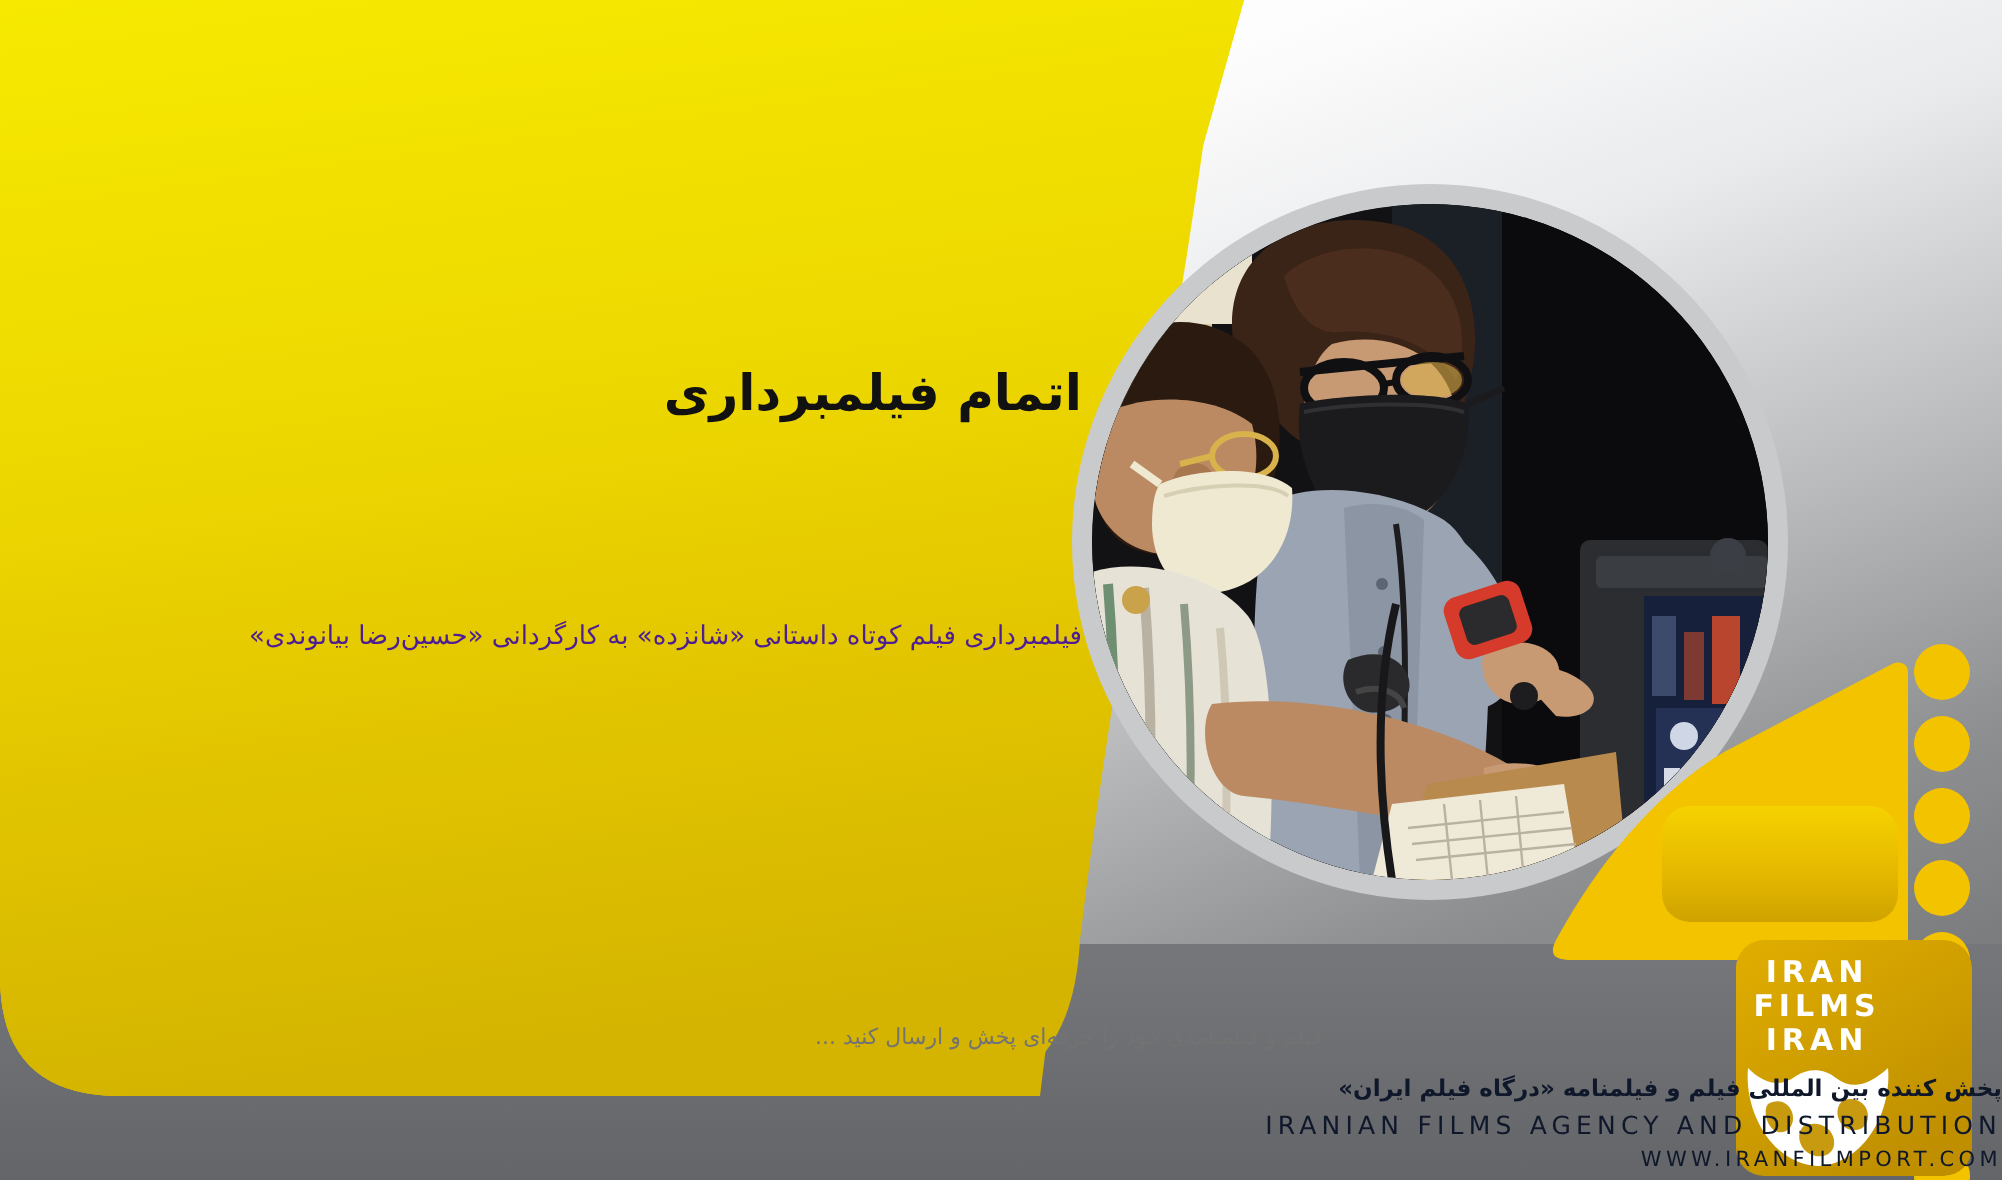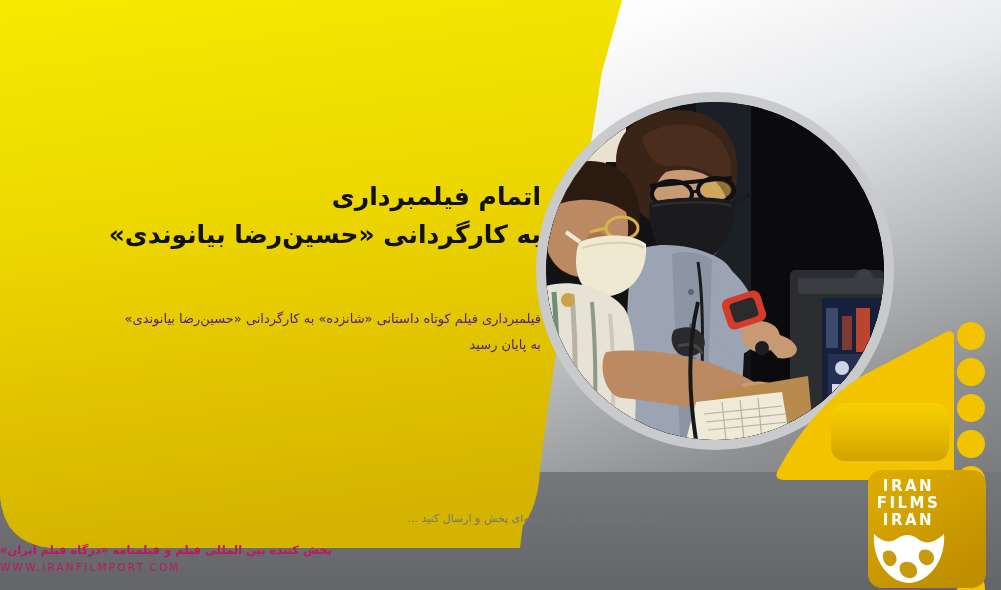--- a/index.html
+++ b/index.html
@@ -108,23 +108,23 @@
     direction:rtl;
     color:#737373;
     font-size:11px;
     line-height:22px;
     white-space:nowrap;
   }
 
   .footer-text{
     position:absolute;
     left:0;right:0;
-    bottom:15px;
-    text-align:left;
-    color:#be185d;
+    bottom:2px;
+    text-align:right;
+    color:#0f172a;
   }
   .footer-fa{
     direction:rtl;
     font-size:11.5px;
     line-height:17px;
     font-weight:bold;
     white-space:nowrap;
   }
   .footer-en{
     direction:ltr;
@@ -342,28 +342,27 @@
       <path d="M2,2 C10,10 18,12 26,6 C32,2 40,2 46,7 C54,13 62,11 72,2
                C74,24 60,50 37,51 C14,50 0,24 2,2 Z" fill="#ffffff"></path>
       <path d="M12,20 C17,17 22,19 24,24 C26,30 22,35 17,34 C12,33 9,24 12,20 Z" fill="#c79a10"></path>
       <path d="M50,18 C56,16 62,20 62,26 C62,32 56,35 51,32 C46,29 45,21 50,18 Z" fill="#c79a10"></path>
       <path d="M30,31 C36,28 44,31 45,38 C46,45 39,48 33,45 C27,42 26,34 30,31 Z" fill="#c79a10"></path>
     </svg>
   </div>
 
   <div class="headline">
     <span class="hl">اتمام فیلمبرداری</span>
-    <span class="hl">به کارگردانی «حسین‌رضا بیانوندی»</span>
   </div>
 
   <div class="subhead">
     <span class="sl">فیلمبرداری فیلم کوتاه داستانی «شانزده» به کارگردانی «حسین‌رضا بیانوندی»</span>
-    <span class="sl">به پایان رسید</span>
   </div>
 
   <div class="tagline">فیلم و فیلمنامه‌ی خود را حرفه‌ای پخش و ارسال کنید ...</div>
 
   <div class="footer-text">
     <div class="footer-fa">پخش کننده بین المللی فیلم و فیلمنامه «درگاه فیلم ایران»</div>
+    <div class="footer-en">IRANIAN FILMS AGENCY AND DISTRIBUTION</div>
     <div class="footer-url">WWW.IRANFILMPORT.COM</div>
   </div>
 
 </div>
 
 </body></html>

